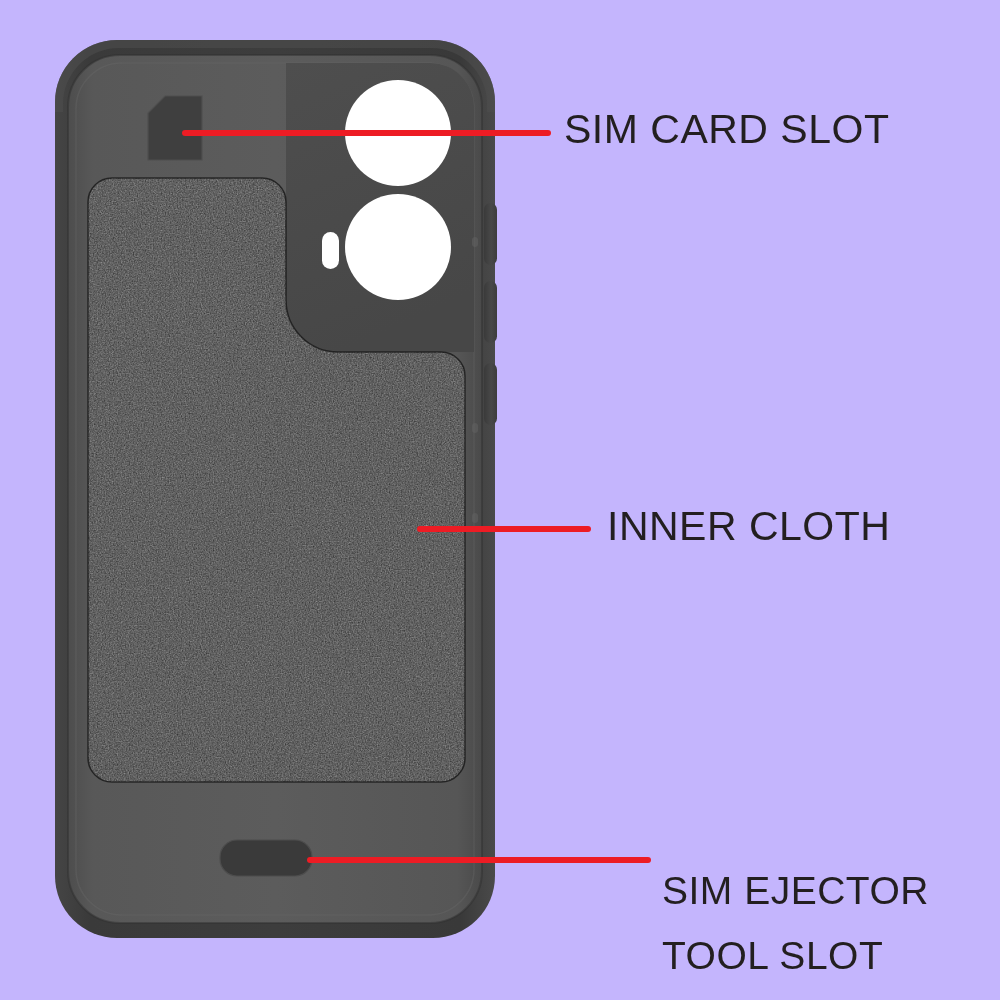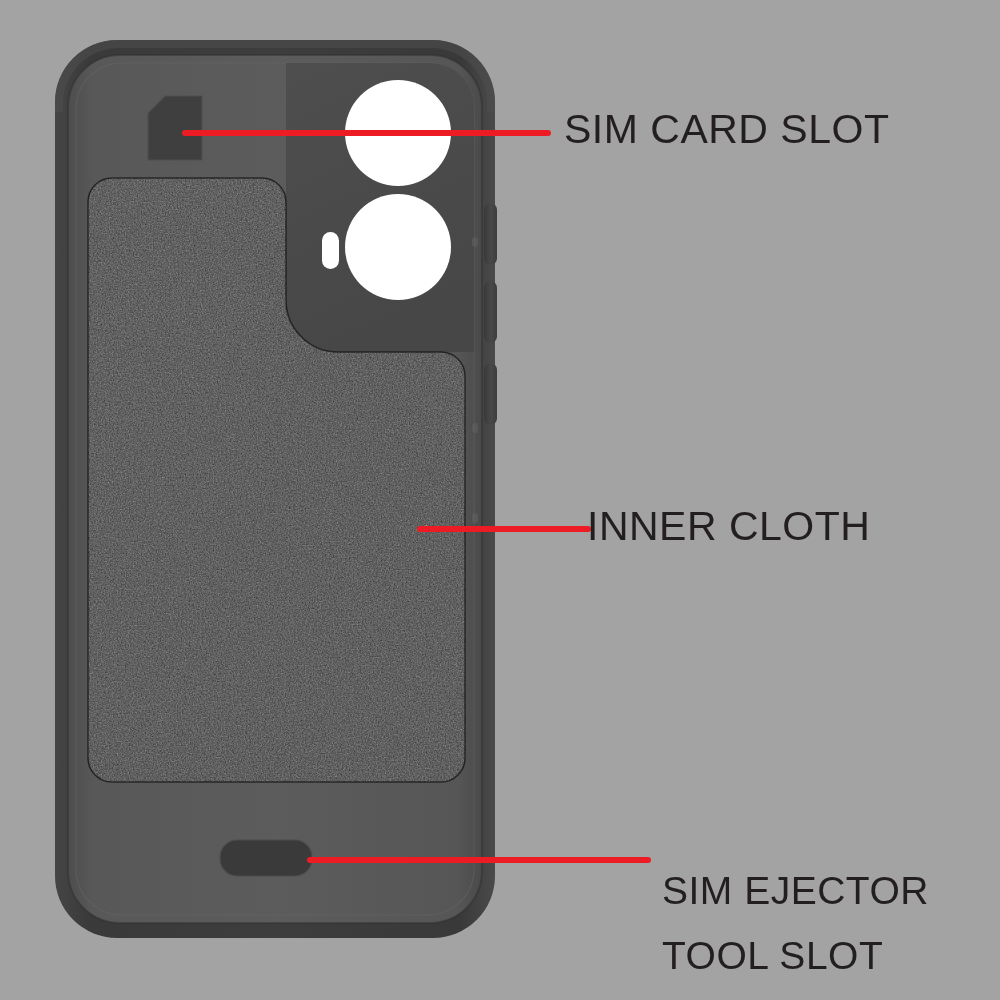--- a/index.html
+++ b/index.html
@@ -34,38 +34,38 @@
     color: #231f20;
     white-space: pre;
     line-height: 1.06;
   }
   #label-sim-card-slot {
     left: 564px;
     top: 108px;
     font-size: 41px;
   }
   #label-inner-cloth {
-    left: 587px;
+    left: 607px;
     top: 505px;
     font-size: 41px;
   }
   #label-sim-ejector {
     left: 662px;
     top: 870px;
     font-size: 39px;
   }
   #label-sim-ejector .line2 {
     display: block;
     margin-top: 24px;
   }
 </style>
 </head>
 <body style="background: rgb(255, 255, 255);">
 
-<div id="stage" style="background: #a3a3a3;">
+<div id="stage" style="background: #c4b5fd;">
 
   <svg id="diagram" viewBox="0 0 1000 1000">
     <defs>
 
       <filter id="clothTexture" x="-5%" y="-5%" width="110%" height="110%">
         <feTurbulence type="fractalNoise" baseFrequency="0.75" numOctaves="4" seed="7" result="noise"></feTurbulence>
         <feColorMatrix in="noise" type="saturate" values="0" result="mono"></feColorMatrix>
         <feComponentTransfer in="mono" result="contrasted">
           <feFuncA type="linear" slope="0.55" intercept="0"></feFuncA>
         </feComponentTransfer>

